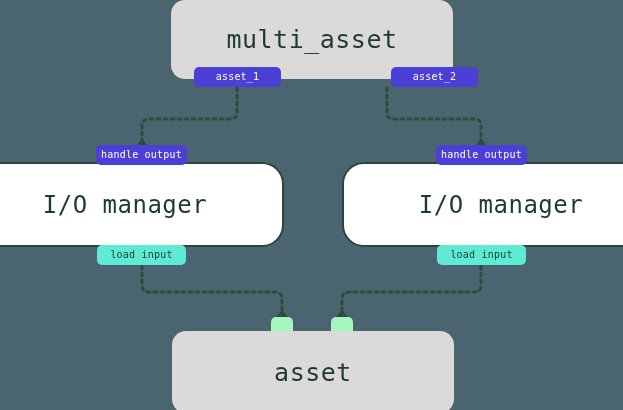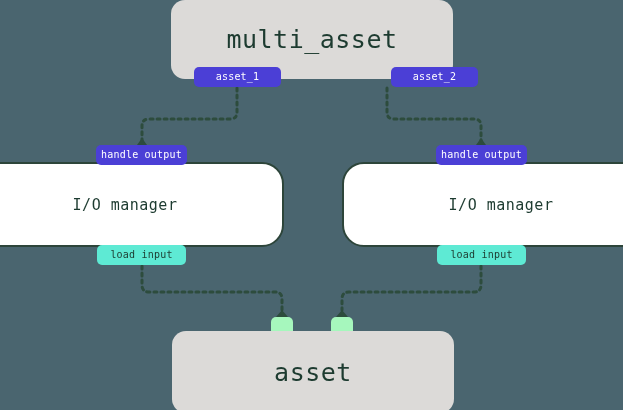--- a/index.html
+++ b/index.html
@@ -49,21 +49,21 @@
     border-radius: 22px;
   }
   .node-title {
     font-size: 25px;
     font-weight: 400;
     color: #1d3b30;
     letter-spacing: 0.5px;
     white-space: nowrap;
   }
   .node-title.small {
-    font-size: 15px;
+    font-size: 24px;
   }
 
   
   .badge {
     position: absolute;
     box-sizing: border-box;
     display: flex;
     align-items: center;
     justify-content: center;
     border-radius: 5px;

